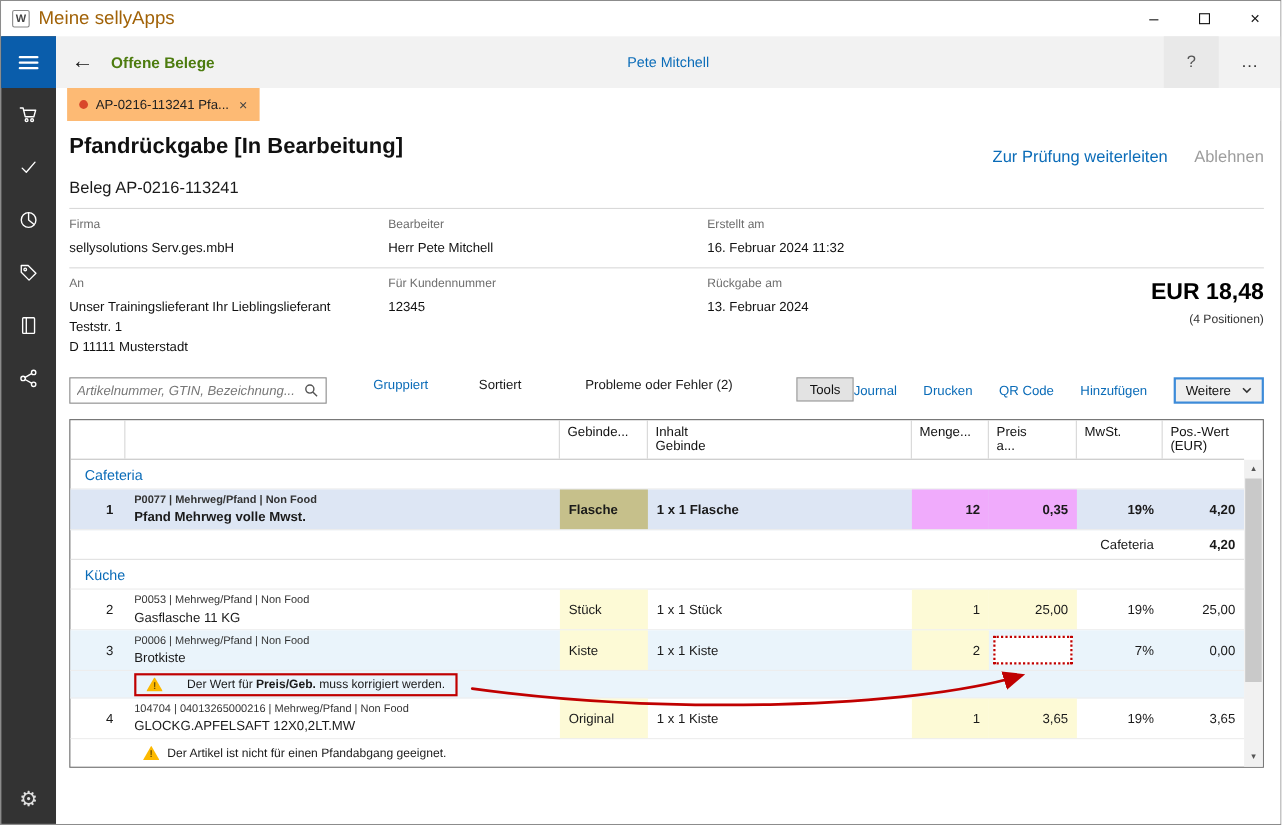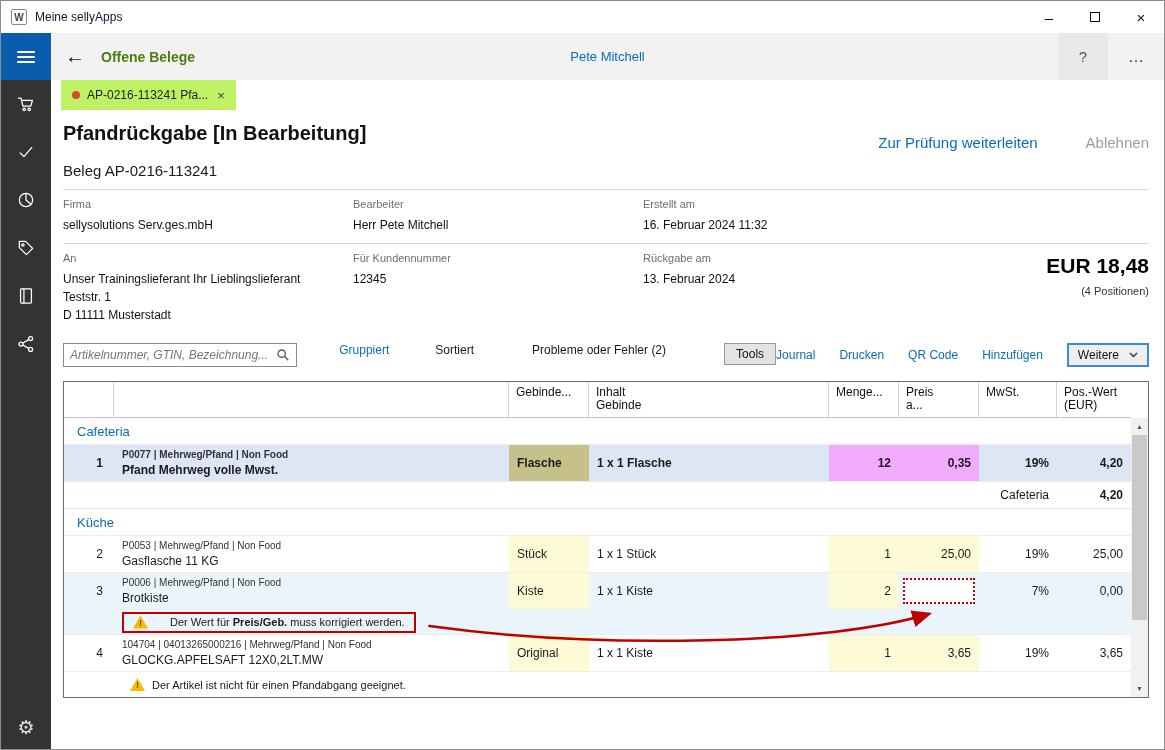--- a/index.html
+++ b/index.html
@@ -2,21 +2,21 @@
 <html><head>
 <meta charset="utf-8">
 <style>
   *{margin:0;padding:0;box-sizing:border-box}
   body{width:1165px;height:750px;font-family:"Liberation Sans","DejaVu Sans",sans-serif;font-size:12px;color:#1a1a1a;background:#fff}
   .window{width:1165px;height:750px;border:1px solid #8c8c8c;display:flex;flex-direction:column;overflow:hidden;background:#fff}
 
   
   .titlebar{flex:0 0 32px;display:flex;align-items:center;background:#fff}
   .app-icon{width:16px;height:16px;margin:0 8px 0 10px;border:1px solid #888;border-radius:2px;font-size:10px;font-weight:bold;color:#444;display:flex;align-items:center;justify-content:center}
-  .titlebar-title{font-size:12px;color:#0f172a}
+  .titlebar-title{font-size:17px;color:#a16207}
   .win-controls{margin-left:auto;display:flex;height:100%}
   .win-btn{width:46px;height:100%;display:flex;align-items:center;justify-content:center;font-size:15px;color:#111;cursor:default}
   .maxi-box{width:10px;height:10px;border:1px solid #111}
 
   
   .body{flex:1;display:flex;min-height:0}
   .sidebar{flex:0 0 50px;background:#333;display:flex;flex-direction:column}
   .sb-menu{height:47px;background:#0a5dab;display:flex;align-items:center;justify-content:center}
   .hamburger{width:18px;height:12px;display:flex;flex-direction:column;justify-content:space-between}
   .hamburger i{height:2px;background:#fff;border-radius:1px}
@@ -29,29 +29,29 @@
   
   .app-header{flex:0 0 47px;background:#f2f2f2;display:flex;align-items:center;position:relative}
   .back-btn{font-size:20px;color:#111;margin:0 16px 0 14px}
   .header-title{font-weight:bold;font-size:14px;color:#4d7c0f}
   .header-user{position:absolute;left:0;right:0;text-align:center;color:#0b6cb8;font-size:13px;pointer-events:none}
   .help-btn{width:50px;height:100%;display:flex;align-items:center;justify-content:center;font-size:15px;color:#555;background:#e9e9e9}
   .more-btn{width:56px;height:100%;display:flex;align-items:center;justify-content:center;font-size:16px;color:#333}
 
   
   .tabbar{flex:0 0 30px;background:#fff;display:flex;align-items:stretch;padding-left:10px}
-  .tab{background:#bef264;display:flex;align-items:center;gap:7px;padding:0 11px;font-size:12px;color:#222}
+  .tab{background:#fdba74;display:flex;align-items:center;gap:7px;padding:0 11px;font-size:12px;color:#222}
   .tab-dot{width:8px;height:8px;border-radius:50%;background:#d9472b}
   .tab-close{color:#444;font-size:13px;margin-left:2px}
 
   
   .content{flex:1;padding:8px 15px 0 12px;min-height:0;overflow:hidden;display:flex;flex-direction:column}
   .doc-head{display:flex;justify-content:space-between;align-items:flex-start;margin-top:4px}
   .doc-title{font-size:20px;font-weight:bold;color:#111}
-  .doc-actions{display:flex;gap:48px;margin-top:12px;font-size:15px;white-space:nowrap}
+  .doc-actions{display:flex;gap:24px;margin-top:12px;font-size:15px;white-space:nowrap}
   .link-forward{color:#0b6cb8}
   .link-reject{color:#9d9d9d}
   .doc-subtitle{font-size:15px;margin-top:11px}
   .divider{border-top:1px solid #d9d9d9;margin-top:10px}
   .fields-row{display:grid;grid-template-columns:290px 290px 250px 1fr;padding:8px 0 9px 0}
   .field-label{font-size:11px;color:#6e6e6e;margin-bottom:6px}
   .field-value{font-size:12px;color:#111;line-height:1.5}
   .total-block{text-align:right;align-self:start;margin-top:2px}
   .total-amount{font-size:21px;font-weight:bold;color:#000}
   .total-positions{font-size:11px;color:#333;margin-top:7px}

